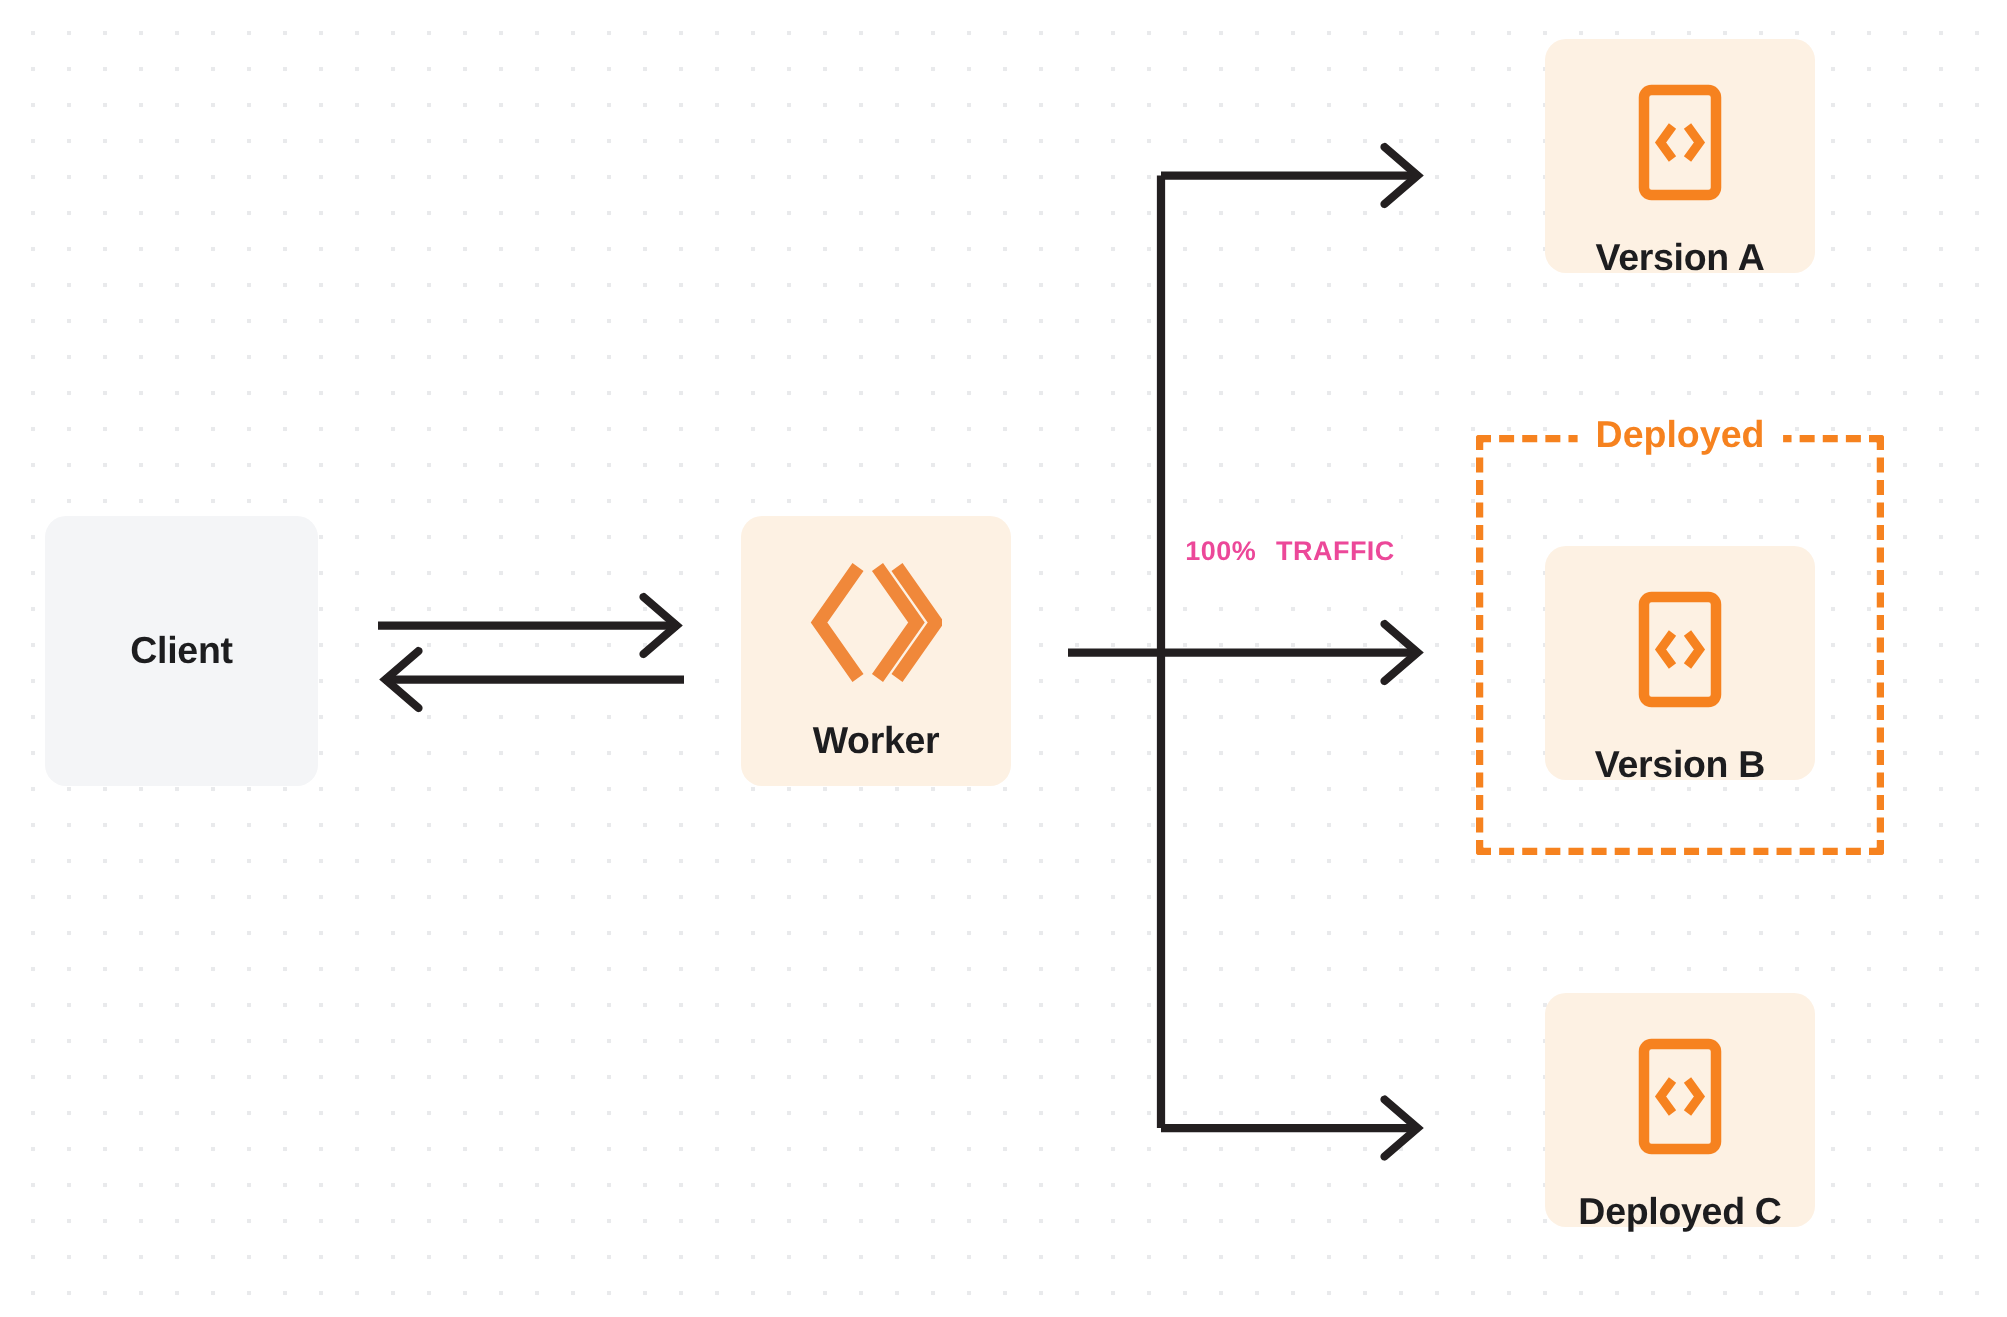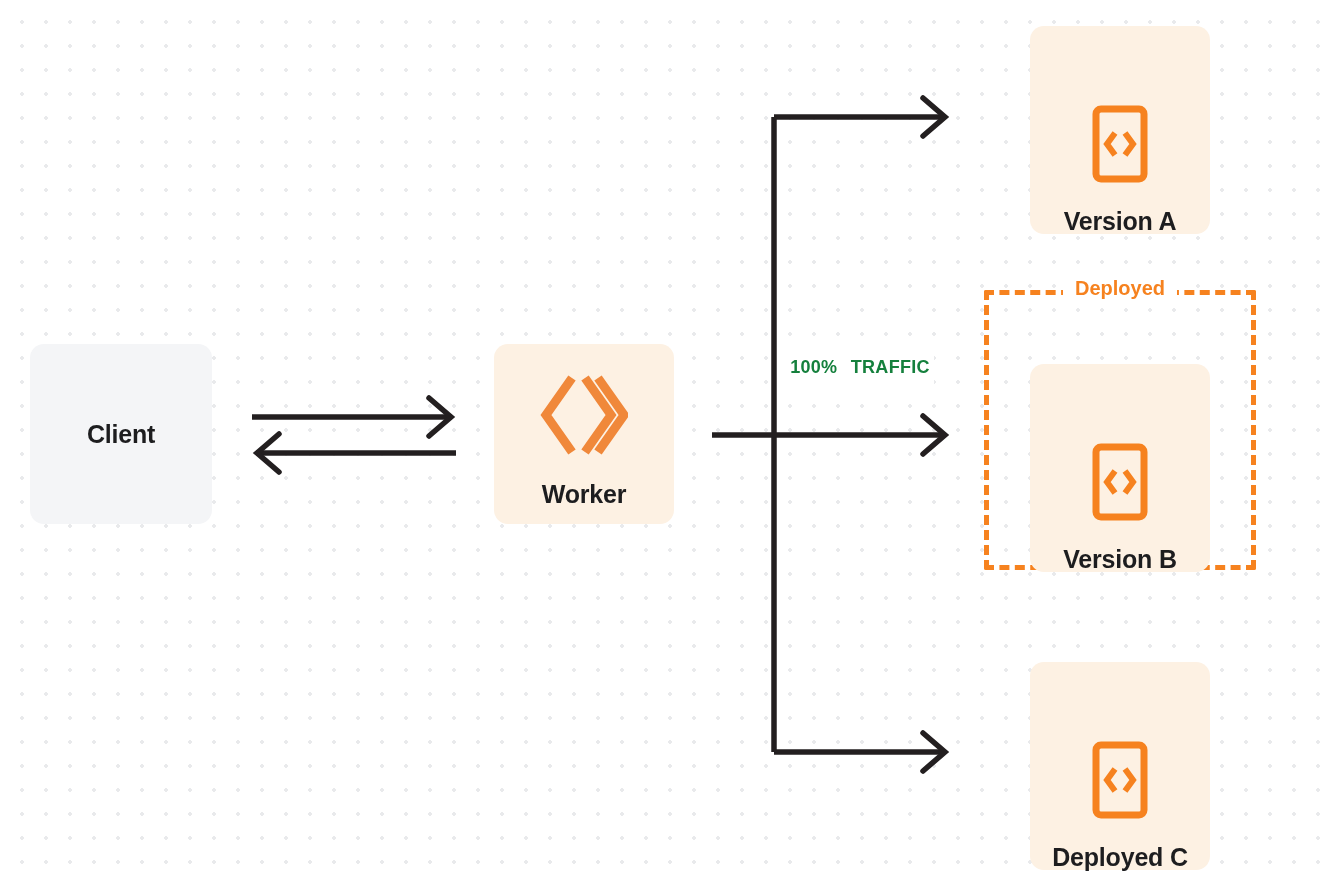--- a/index.html
+++ b/index.html
@@ -52,23 +52,23 @@
     height: 180px;
     background: #fdf1e3;
     justify-content: flex-start;
     padding-top: 28px;
   }
   .worker-node .node-label { margin-top: 24px; }
 
   .version-node {
     left: 1030px;
     width: 180px;
-    height: 208px;
+    height: 156px;
     background: #fdf1e3;
-    justify-content: flex-end;
+    justify-content: flex-start;
     padding-top: 30px;
   }
   .version-node .node-label { margin-top: 26px; }
   .version-a { top: 26px; }
   .version-b { top: 344px; margin-top: 20px; }
   .version-c { top: 662px; }
 
   
   .deployed-frame {
     position: absolute;
@@ -80,37 +80,37 @@
     border-radius: 2px;
     box-sizing: border-box;
   }
   .deployed-label {
     position: absolute;
     left: 50%;
     top: -17px;
     transform: translateX(-50%);
     background: #ffffff;
     padding: 0 12px;
-    font-size: 20px;
+    font-size: 25px;
     font-weight: bold;
     color: #f6821f;
     white-space: nowrap;
     line-height: 1;
   }
 
   
   .traffic-label {
     position: absolute;
     left: 782px;
     top: 350px;
     width: 156px;
     text-align: center;
     font-size: 18px;
     font-weight: bold;
-    color: #15803d;
+    color: #ec4899;
     line-height: 1.9;
     letter-spacing: 0.3px;
     z-index: 5;
   }
   .traffic-label > div { background: #ffffff; display: inline-block; padding: 0 4px; }
 
   
   .arrow-layer {
     position: absolute;
     left: 0; top: 0;

